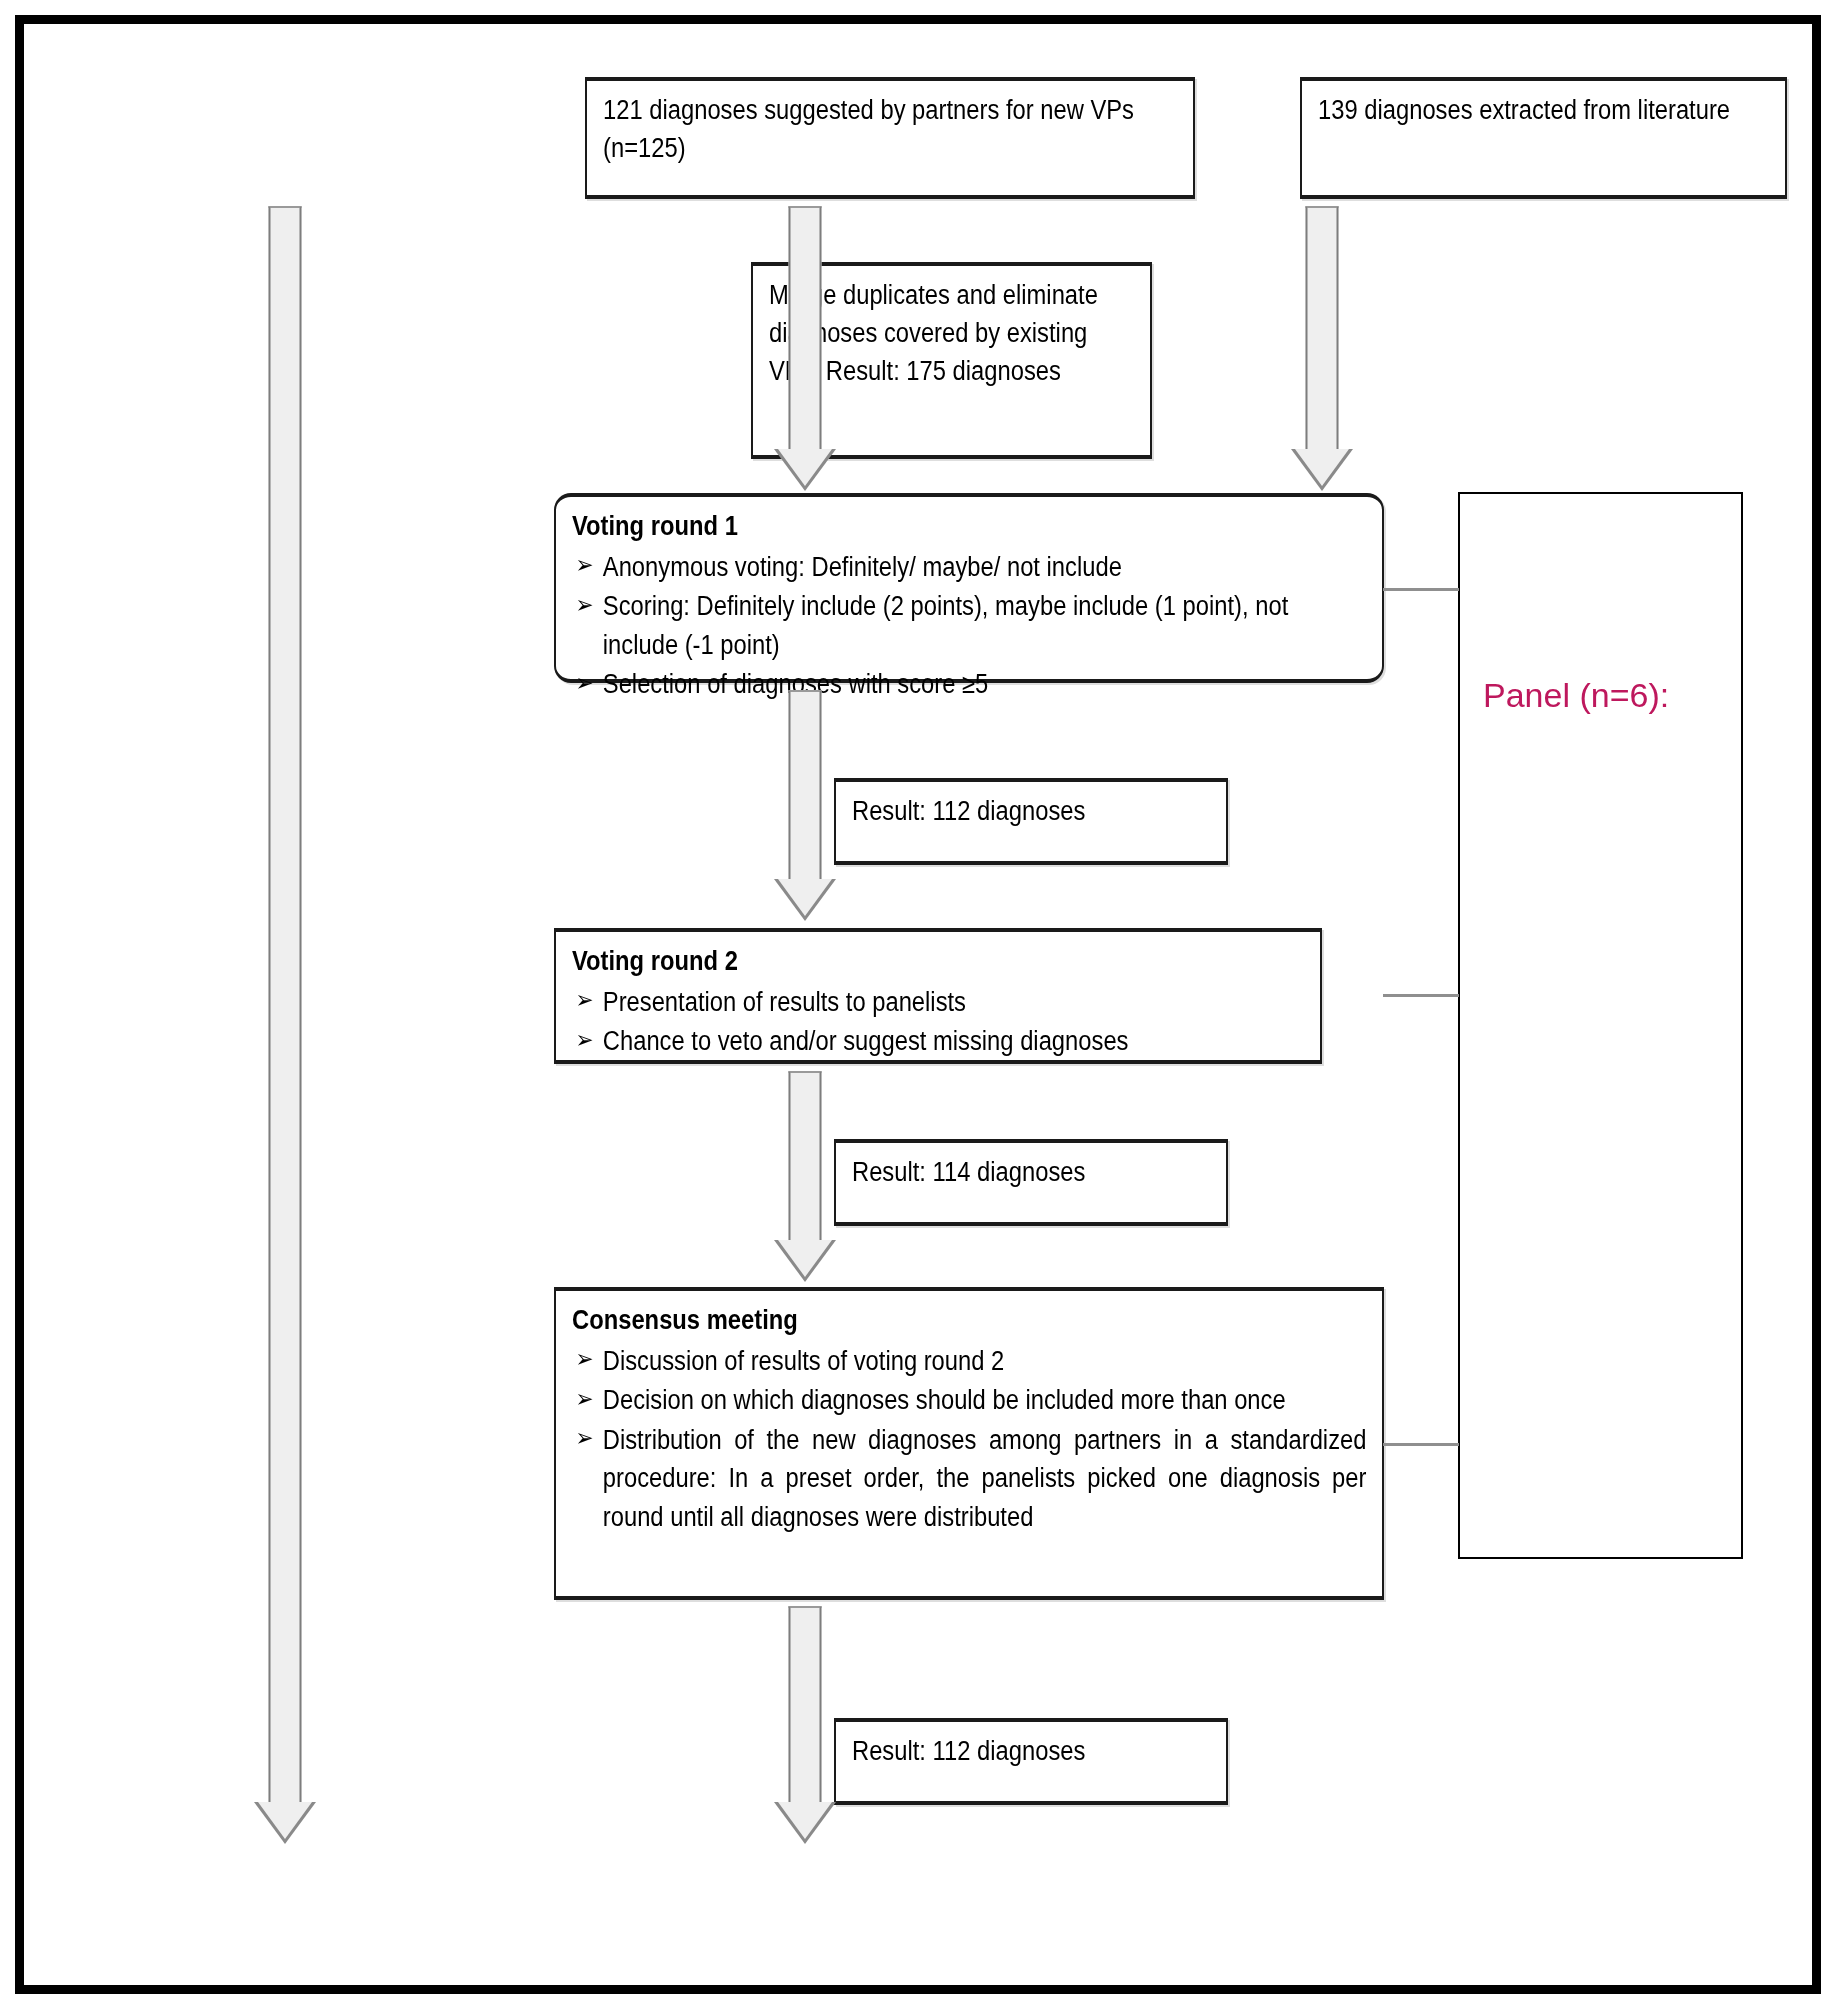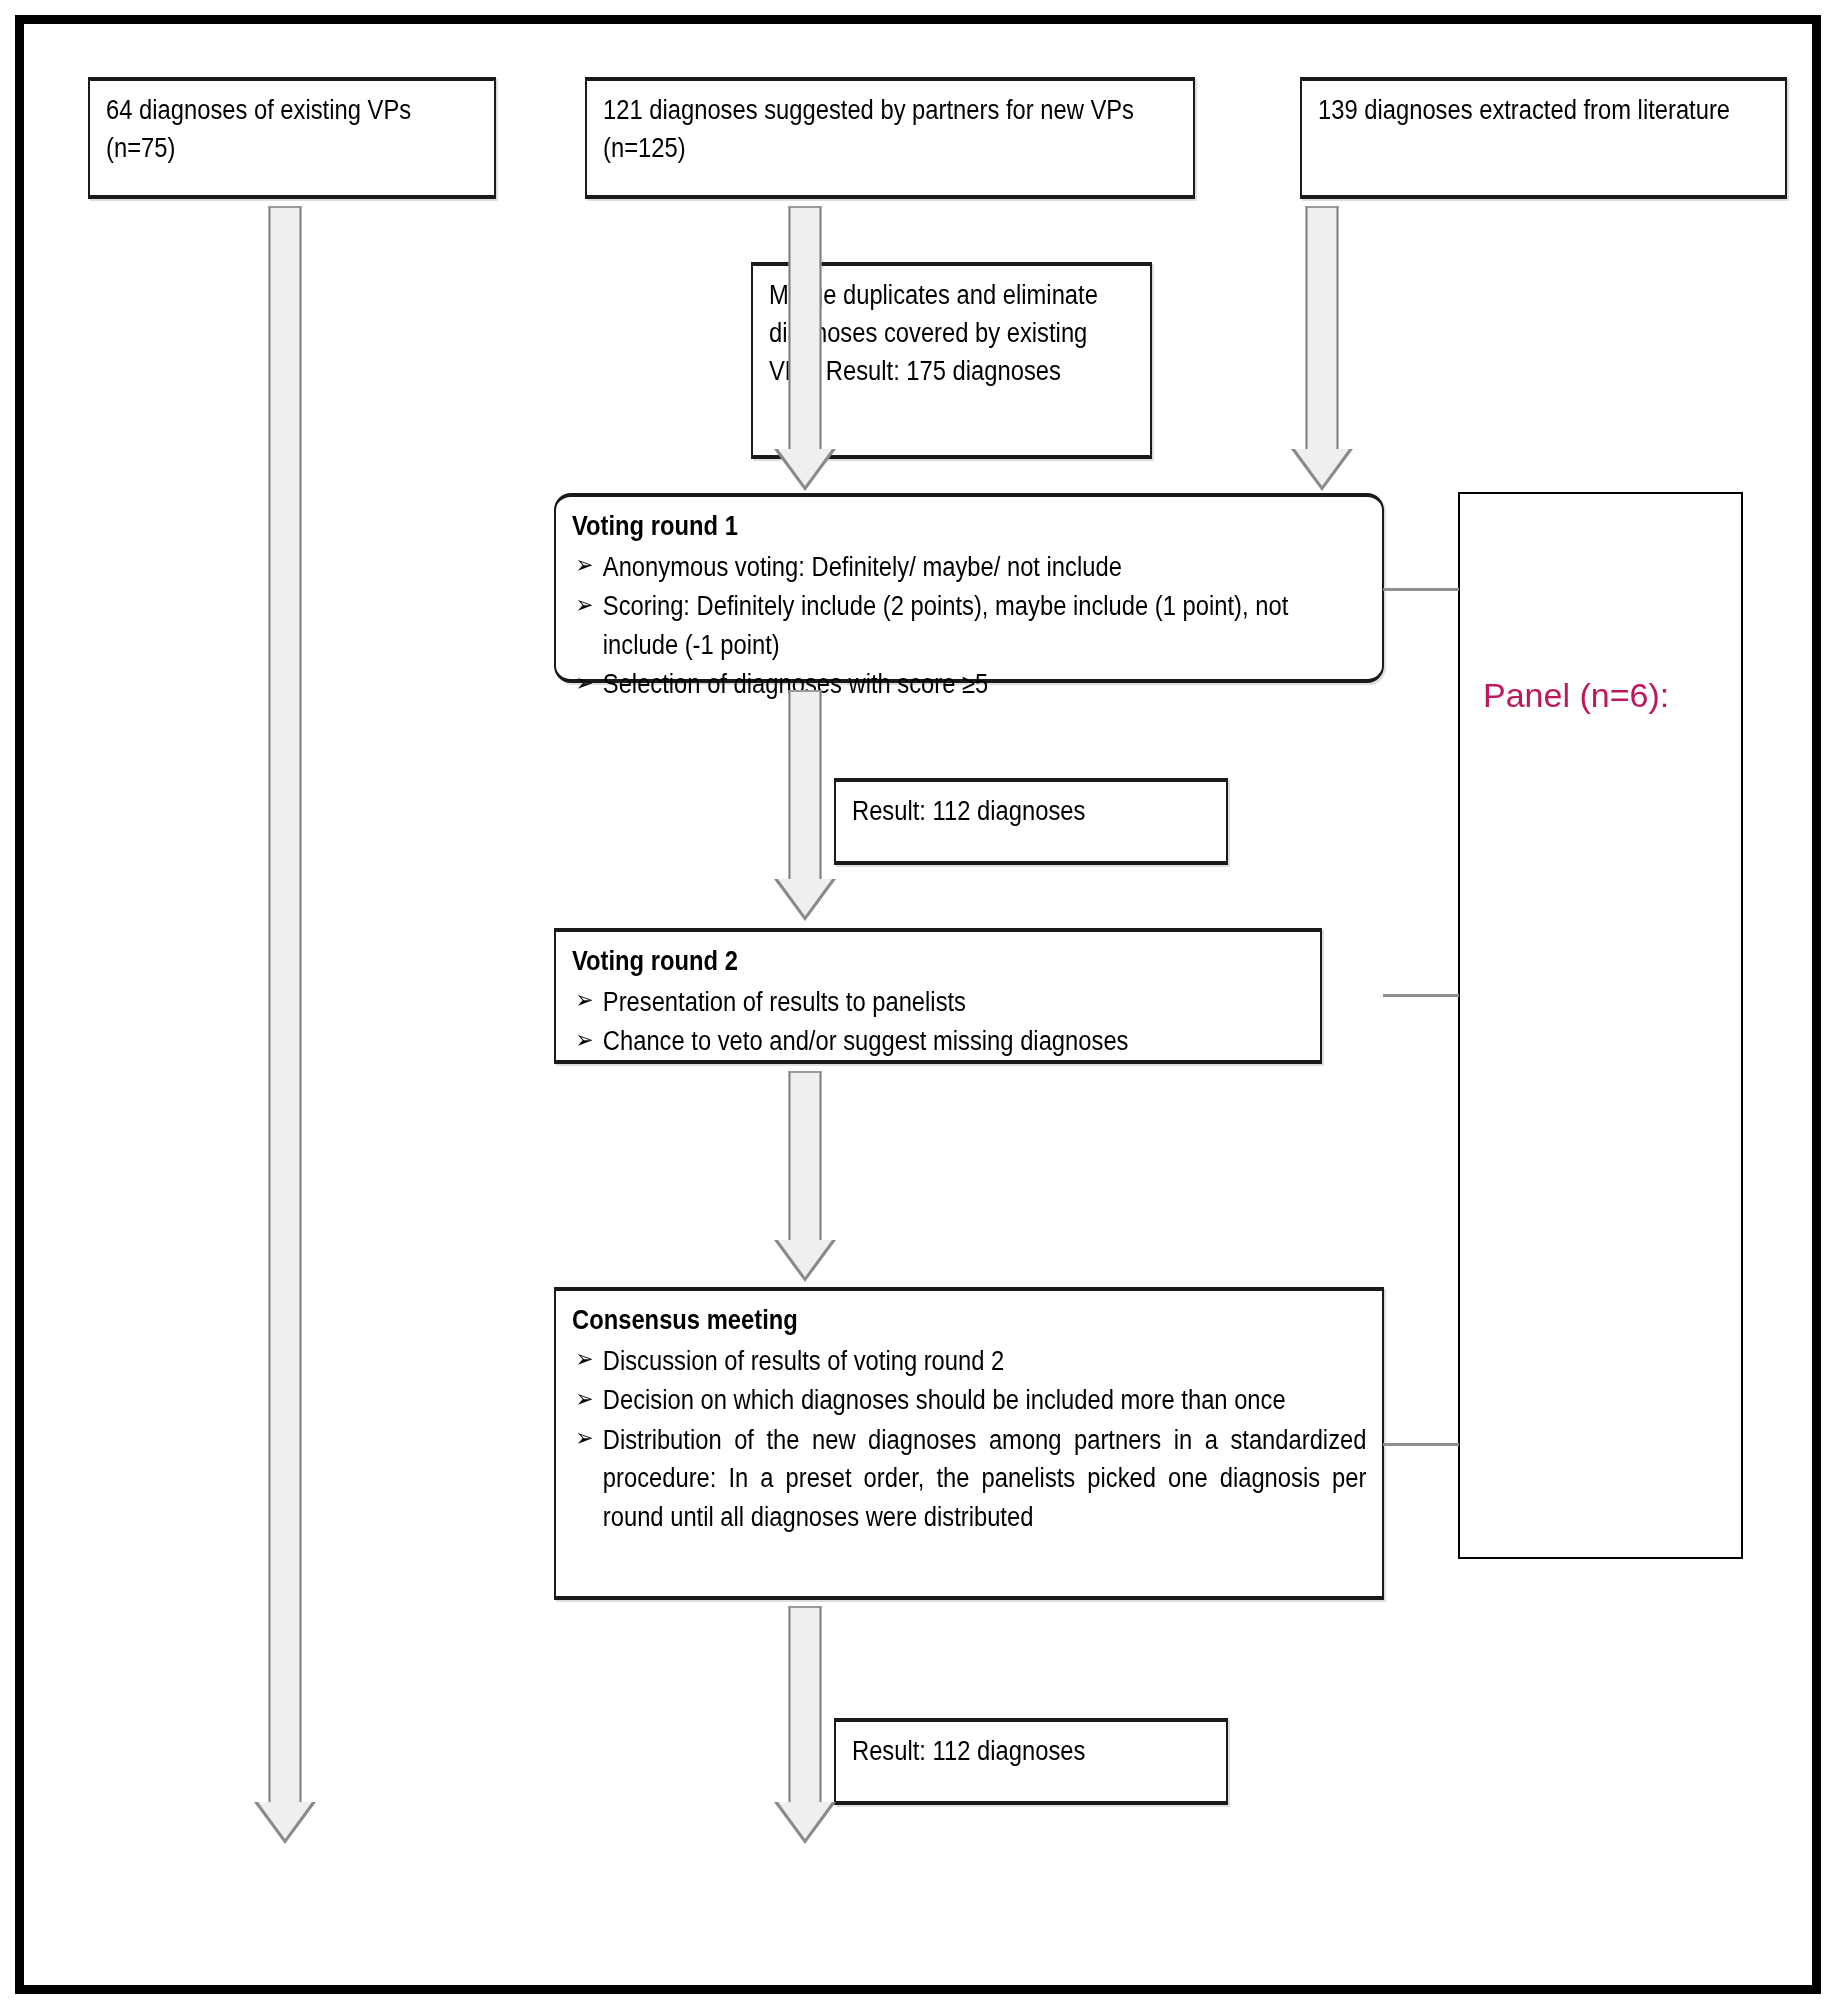--- a/index.html
+++ b/index.html
@@ -126,25 +126,20 @@
     margin-bottom:1.4px;
   }
   .center{text-align:center;}
 </style>
 </head>
 <body>
 
 <div id="page">
   <div id="frame">
 
-    <div class="node" style="left:64px; top:53px; width:408px; height:122px;">
-      <div class="body">
-          <div class="cond">64 diagnoses of existing VPs (n=75)</div>
-        </div>
-    </div>
 
     <div class="node" style="left:561px; top:53px; width:610px; height:122px;">
       <div class="body">
           <div class="cond">121 diagnoses suggested by partners for new VPs (n=125)</div>
         </div>
     </div>
 
     <div class="node" style="left:1256px; top:53px; width:487px; height:122px;margin-left:20px;">
       <div class="body">
           <div class="cond">139 diagnoses extracted from literature</div>
@@ -196,20 +191,25 @@
             </li>
             <li>
               <span class="arrow">➢</span>
               <span>Chance to veto and/or suggest missing diagnoses</span>
             </li>
           </ul>
         </div>
       </div>
     </div>
 
+    <div class="node" style="left:810px; top:1115px; width:394px; height:87px;">
+      <div class="body">
+          <div class="cond">Result: 114 diagnoses</div>
+        </div>
+    </div>
 
     <div class="node" style="left:530px; top:1263px; width:830px; height:313px;">
       <div class="body">
         <div class="cond">
           <span class="hdr">Consensus meeting</span>
           <ul class="bullets">
             <li>
               <span class="arrow">➢</span>
               <span>Discussion of results of voting round 2</span>
             </li>

